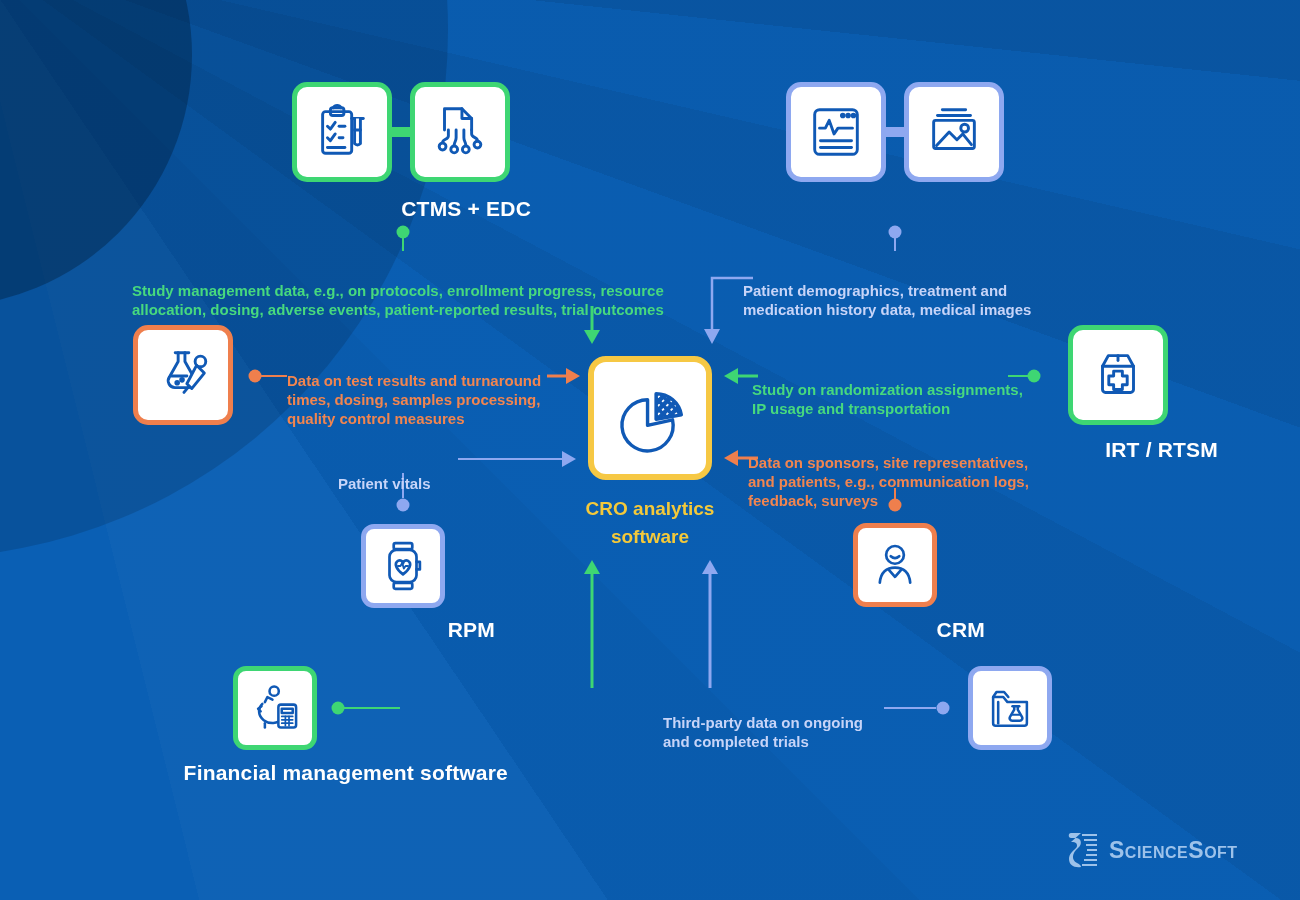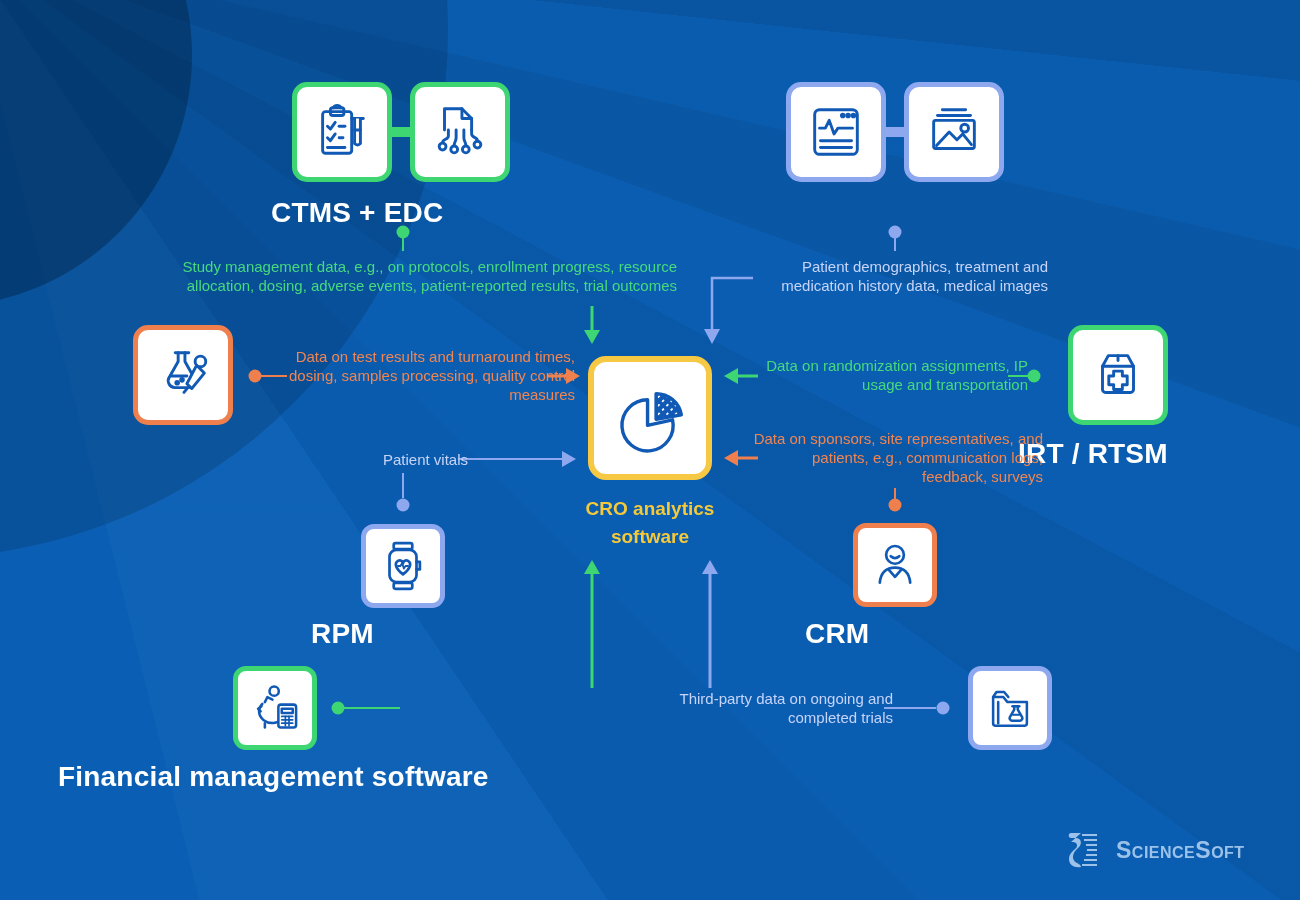--- a/index.html
+++ b/index.html
@@ -35,36 +35,36 @@
   .card.sz84{width:84px;height:84px;border:5px solid;border-radius:13px;}
   .card.center{width:124px;height:124px;border:6px solid #f6c844;border-radius:18px;}
   .card.green{border-color:#3ed673;}
   .card.peri{border-color:#8ea8f0;}
   .card.orange{border-color:#ef7f4d;}
   .bridge{position:absolute;height:10px;width:26px;}
   .bridge.green{background:#3ed673;}
   .bridge.peri{background:#8ea8f0;}
 
   .node-label{
-    position:absolute;color:#ffffff;font-size:28px;font-weight:600;
-    text-align:left;letter-spacing:0.2px;
+    position:absolute;color:#ffffff;font-size:21px;font-weight:600;
+    text-align:right;letter-spacing:0.2px;
   }
   .center-label{
     position:absolute;color:#f4c93a;font-size:19px;font-weight:700;
     text-align:center;line-height:28px;
   }
   .annot{
-    position:absolute;font-size:15px;font-weight:400;line-height:19px;text-align:right;
+    position:absolute;font-size:15px;font-weight:700;line-height:19px;text-align:left;margin-top:24px;
   }
   .annot.green{color:#47d97e;}
   .annot.orange{color:#f2854f;}
   .annot.light{color:#c7d4f8;}
 
   .logo{
-    position:absolute;left:1068px;top:832px;display:flex;align-items:center;gap:18px;
+    position:absolute;left:1068px;top:832px;display:flex;align-items:center;gap:11px;
     color:#9dc2ea;font-size:23px;font-weight:700;font-variant:small-caps;letter-spacing:0.5px;
   }
   svg.icon{display:block;}
 </style>
 </head>
 <body>
 
 <div class="stage">
   <div class="bg-rays"></div>
   <div class="bg-circle outer"></div>
@@ -255,21 +255,21 @@
       <path d="M18,25 v25"></path>
       <path d="M35,30 h8"></path>
       <path d="M37,30 v4 l-5,8.5 a3,3 0 0 0 2.6,4.5 h9 a3,3 0 0 0 2.6,-4.5 l-5,-8.5 v-4"></path>
       <line x1="34" y1="40" x2="44" y2="40" stroke-width="2.2"></line>
     </svg>
   </div>
 
   <div class="annot green" style="left:132px;top:257px;width:545px;">Study management data, e.g., on protocols, enrollment progress, resource allocation, dosing, adverse events, patient-reported results, trial outcomes</div>
   <div class="annot light" style="left:743px;top:257px;width:305px;">Patient demographics, treatment and medication history data, medical images</div>
   <div class="annot orange" style="left:287px;top:347px;width:288px;">Data on test results and turnaround times, dosing, samples processing, quality control measures</div>
-  <div class="annot green" style="left:752px;top:356px;width:276px;">Data on randomization assignments, IP usage and transportation</div>
+  <div class="annot green" style="left:752px;top:356px;width:276px;">Study on randomization assignments, IP usage and transportation</div>
   <div class="annot orange" style="left:748px;top:429px;width:295px;">Data on sponsors, site representatives, and patients, e.g., communication logs, feedback, surveys</div>
   <div class="annot light" style="left:338px;top:450px;width:130px;">Patient vitals</div>
   <div class="annot light" style="left:663px;top:689px;width:230px;">Third-party data on ongoing and completed trials</div>
 
   <div class="logo">
     <svg width="30" height="36" viewBox="0 0 30 36">
       <g stroke="#9dc2ea" stroke-width="2" fill="none">
         <line x1="14" y1="3" x2="29" y2="3"></line>
         <line x1="16" y1="8" x2="29" y2="8"></line>
         <line x1="18" y1="13" x2="29" y2="13"></line>

